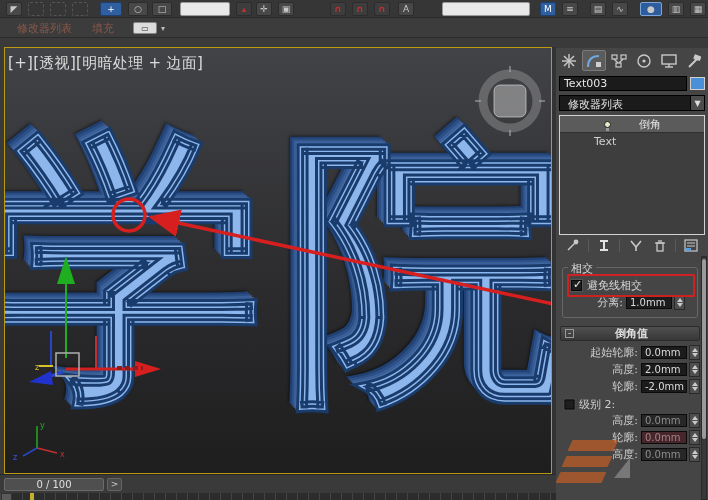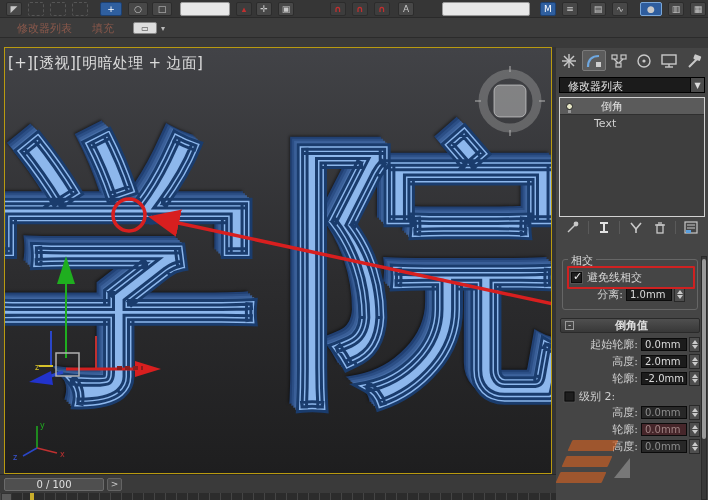--- a/index.html
+++ b/index.html
@@ -48,35 +48,35 @@
   #name-row { display:flex; align-items:center; margin:3px 3px 0 3px; }
   #obj-name { flex:1; height:15px; background:#1b1b1b; border:1px solid #000; color:#e6e6e6;
               font-size:11px; padding:0 4px; line-height:13px; }
   #obj-color { width:15px; height:13px; margin-left:3px; border:1px solid #cfcfcf; }
   #modlist { display:flex; margin:4px 3px 0 3px; height:16px; background:#1b1b1b; border:1px solid #000; }
   #modlist-label { flex:1; padding:1px 8px; color:#e2e2e2; }
   #modlist-arrow { width:14px; background:#4c4c4c; border-left:1px solid #000; color:#ddd;
                    font-size:8px; text-align:center; line-height:15px; }
   #stackbox { margin:4px 3px 0 3px; height:120px; border:1px solid #d2d2d2; background:#3e3e3e; }
   .stackrow { display:flex; align-items:center; height:17px; color:#e4e4e4; }
-  .stackrow.sel { background:#5b5b5b; border-bottom:1px solid #2f2f2f; }
+  .stackrow.sel { background:#5b5b5b; border-bottom:1px solid #2f2f2f;padding-left:38px; }
   .bulb { width:7px; height:7px; border-radius:50%; background:#e9e9c8; border:1px solid #222;
           margin:0 6px 0 6px; position:relative; }
   .bulb:after { content:""; position:absolute; left:1px; bottom:-4px; width:3px; height:3px; background:#999; }
   .stackrow .slabel2 { margin-left:22px; }
   .stackrow.child { padding-left:34px; color:#d0d0d0; }
   #stacktools { display:flex; align-items:center; justify-content:space-between; padding:3px 8px 2px 8px; }
   .stdiv { width:1px; height:13px; background:#2c2c2c; border-right:1px solid #5a5a5a; }
   .sticon { display:flex; align-items:center; justify-content:center; width:18px; height:15px; }
 
   #panel-scroll { position:absolute; right:1px; top:208px; width:6px; height:244px; background:#383838;
                   border:1px solid #2a2a2a; }
   #panel-thumb { position:absolute; left:0; top:2px; width:4px; height:180px; background:#9a9a9a; border-radius:2px; }
 
-  .groupbox { position:relative; margin:22px 10px 6px 6px; border:1px solid #666; border-radius:3px;
+  .groupbox { position:relative; margin:12px 10px 6px 6px; border:1px solid #666; border-radius:3px;
               padding:9px 4px 5px 4px; }
   .gtitle { position:absolute; top:-7px; left:5px; background:#454545; padding:0 3px; color:#d8d8d8; }
   .cbrow { display:flex; align-items:center; height:15px; margin:1px 0 2px 4px; position:relative; }
   .cb { width:11px; height:11px; background:#1e1e1e; border:1px solid #0a0a0a; box-shadow:0 0 0 1px #555;
         margin-right:5px; position:relative; }
   .cb .tick { position:absolute; left:1px; top:-3px; color:#efefef; font-size:11px; }
   #anno-box { position:absolute; left:-4px; top:-4px; width:128px; height:23px; border:2px solid #cf2121;
               border-radius:1px; pointer-events:none; }
 
   .srow { display:flex; align-items:center; justify-content:flex-end; height:15px; margin:2px 8px 2px 0; }
@@ -256,20 +256,24 @@
           </svg>
       </span>
       <span class="ptab">
         <svg width="18" height="16">
             <line x1="4" y1="14" x2="12" y2="6" stroke="#c9c9c9" stroke-width="2"></line>
             <rect x="9" y="2" width="7" height="5" rx="1" transform="rotate(20 12 4)" fill="#c9c9c9"></rect>
           </svg>
       </span>
     </div>
 
+    <div id="name-row">
+      <div id="obj-name">Text003</div>
+      <div id="obj-color" style="background:#4a90d9" title="Text003"></div>
+    </div>
 
     <div id="modlist">
       <span id="modlist-label">修改器列表</span>
       <span id="modlist-arrow">▼</span>
     </div>
 
     <div id="stackbox">
       <div class="stackrow sel">
         <span class="bulb"></span>
         <span class="slabel2">倒角</span>

